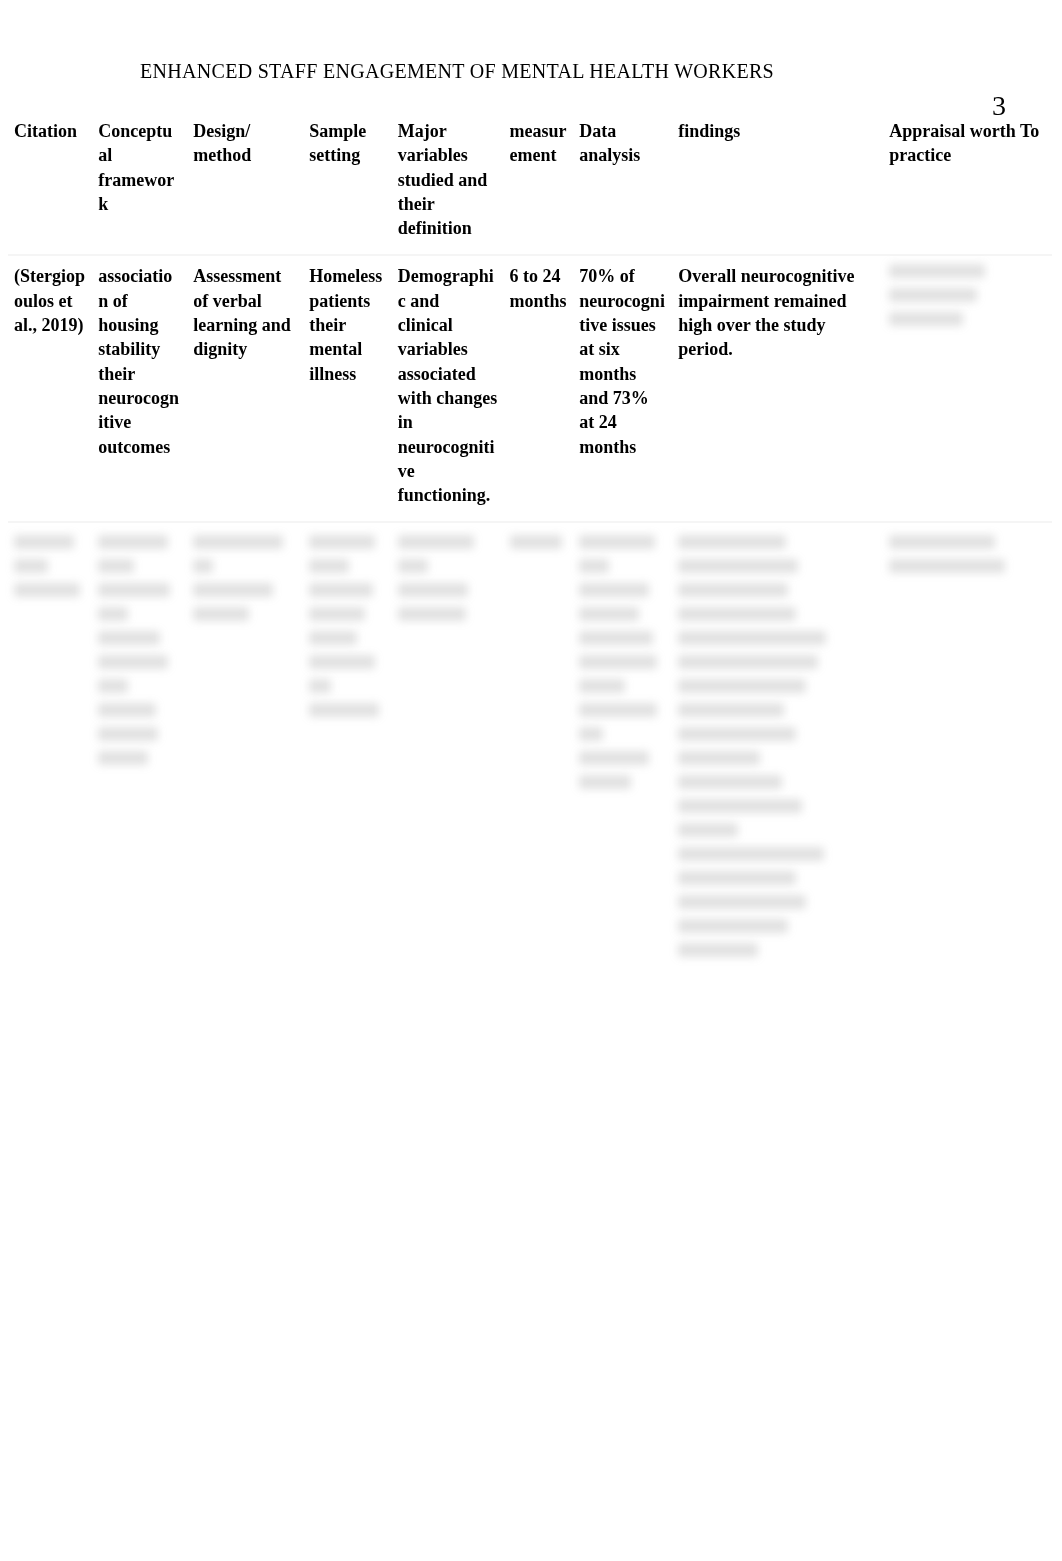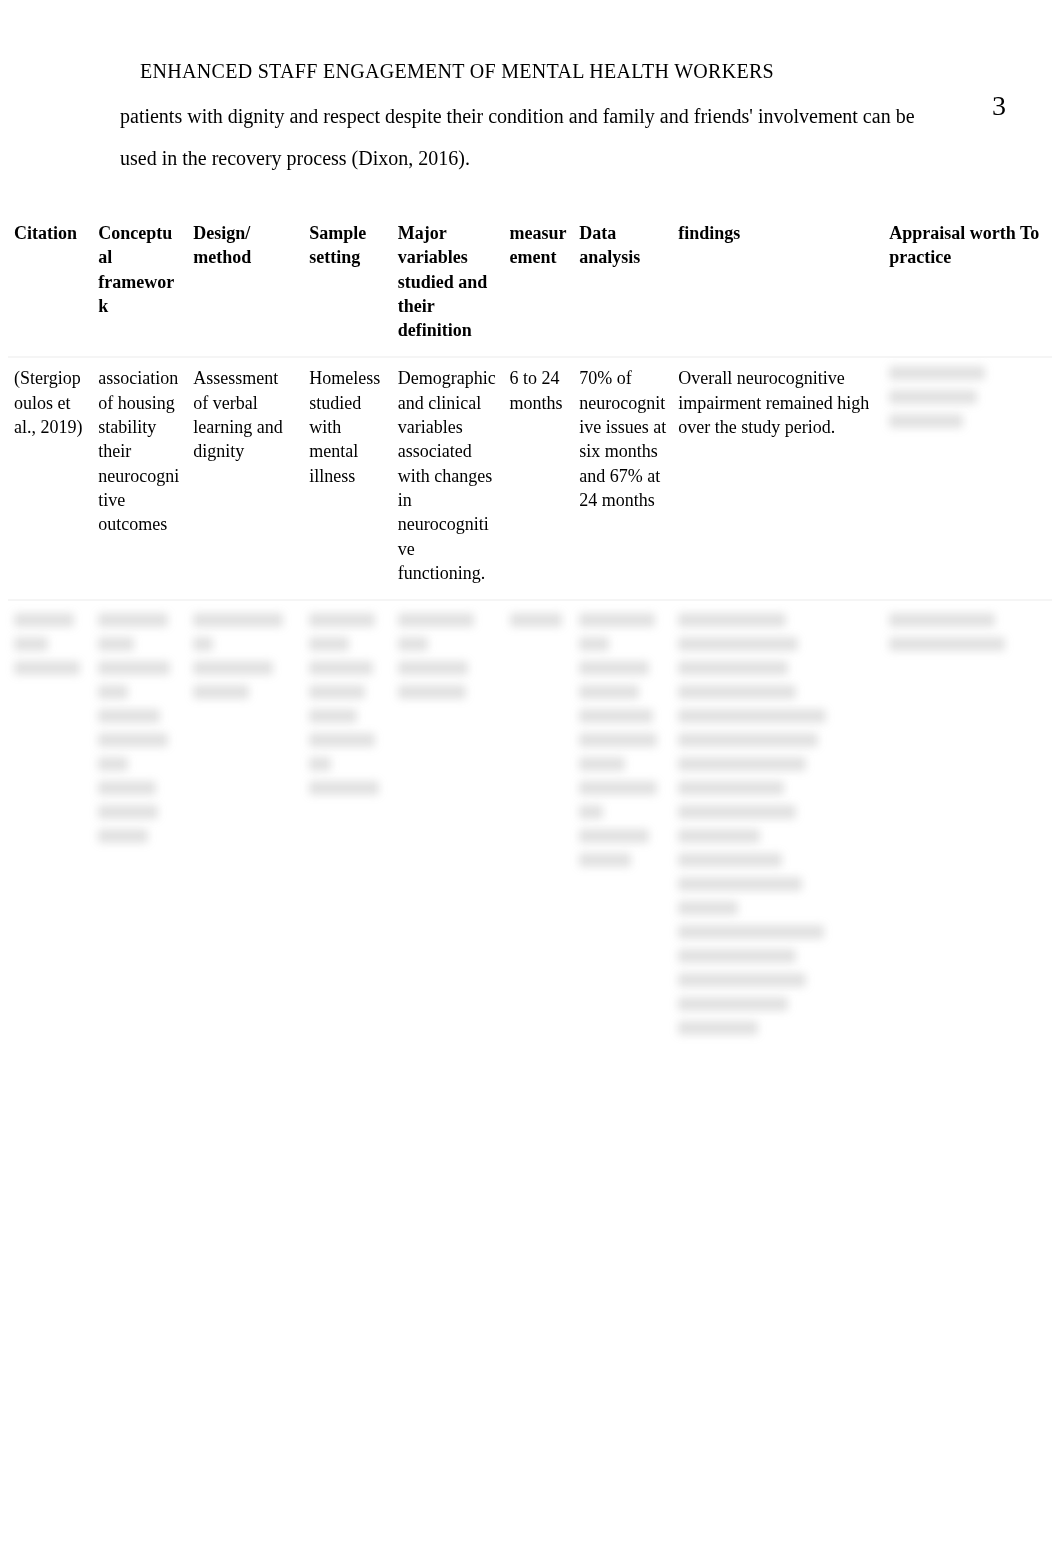--- a/index.html
+++ b/index.html
@@ -7,21 +7,21 @@
   .page {
     width: 1062px;
     min-height: 1561px;
     background: #fff;
     position: relative;
     padding: 60px 80px 40px 80px;
   }
   .running-head {
     font-size: 20px;
     letter-spacing: 0.3px;
-    margin-bottom: 12px;
+    margin-bottom: 28px;
     padding-left: 60px;
   }
   .page-num {
     position: absolute;
     top: 90px;
     right: 56px;
     font-size: 28px;
   }
   .body-text {
     font-size: 20px;
@@ -35,20 +35,21 @@
     table-layout: fixed;
     font-size: 18px;
     line-height: 1.35;
   }
   th, td {
     text-align: left;
     vertical-align: top;
     padding: 8px 6px 14px 6px;
     word-wrap: break-word;
     overflow-wrap: break-word;
+    font-weight: bold;
   }
   thead th { font-weight: 700; }
   
   col.c0  { width: 80px; }
   col.c1  { width: 90px; }
   col.c2  { width: 110px; }
   col.c3  { width: 84px; }
   col.c4  { width: 106px; }
   col.c5  { width: 66px; }
   col.c6  { width: 94px; }
@@ -69,21 +70,20 @@
 </style>
 </head>
 <body>
 
 <div class="page">
 
   <div class="running-head">ENHANCED STAFF ENGAGEMENT OF MENTAL HEALTH WORKERS</div>
 
   <div class="page-num">3</div>
 
-  <p class="body-text">patients with dignity and respect despite their condition and family and friends' involvement can be used in the recovery process (Dixon, 2016).</p>
 
   <table>
     <colgroup>
       <col class="c0">
         <col class="c1">
         <col class="c2">
         <col class="c3">
       <col class="c4">
         <col class="c5">
         <col class="c6">
@@ -105,24 +105,24 @@
         <th>findings</th>
         <th>Appraisal worth
 To practice</th>
       </tr>
     </thead>
     <tbody>
       <tr>
         <td>(Stergiopoulos et al., 2019)</td>
         <td> association of housing stability their neurocognitive outcomes</td>
         <td>Assessment of verbal learning and dignity</td>
-        <td>Homeless studied with mental illness</td>
+        <td>Homeless patients their mental illness</td>
         <td> Demographic and clinical variables associated with changes in neurocognitive functioning.</td>
         <td>6 to 24 months</td>
-        <td>70% of neurocognitive issues at six months and 67% at 24 months</td>
+        <td>70% of neurocognitive issues at six months and 73% at 24 months</td>
         <td>Overall neurocognitive impairment remained high over the study period.</td>
         <td>
           <div class="blur-block">
             <div class="blur-line" style="width:96px"></div>
             <div class="blur-line" style="width:88px"></div>
             <div class="blur-line" style="width:74px"></div>
           </div>
         </td>
       </tr>
 

